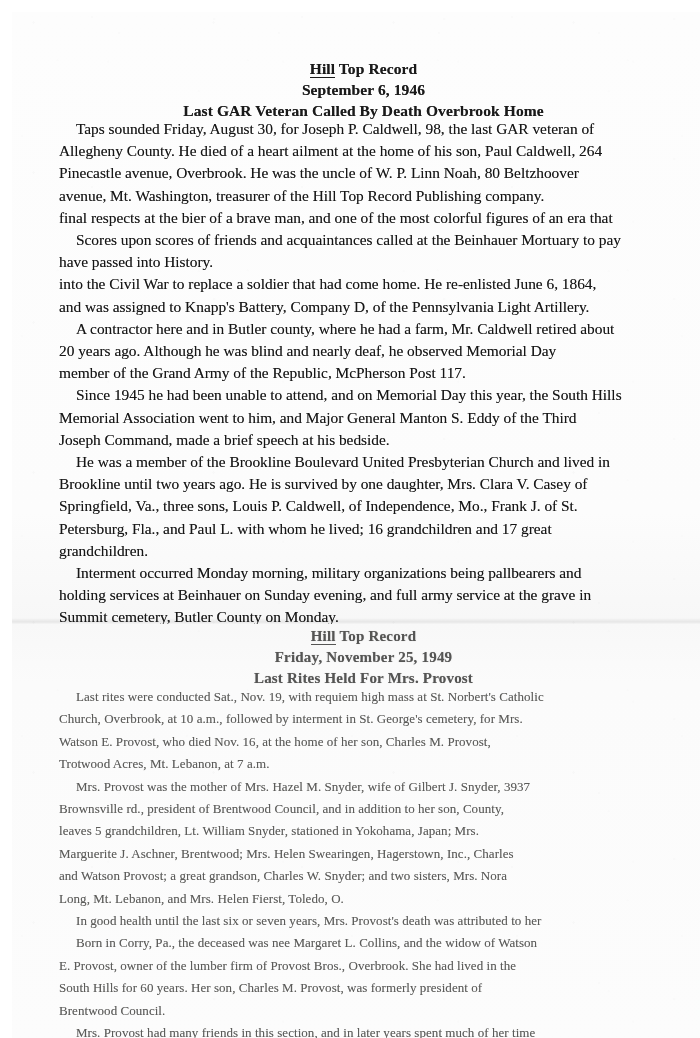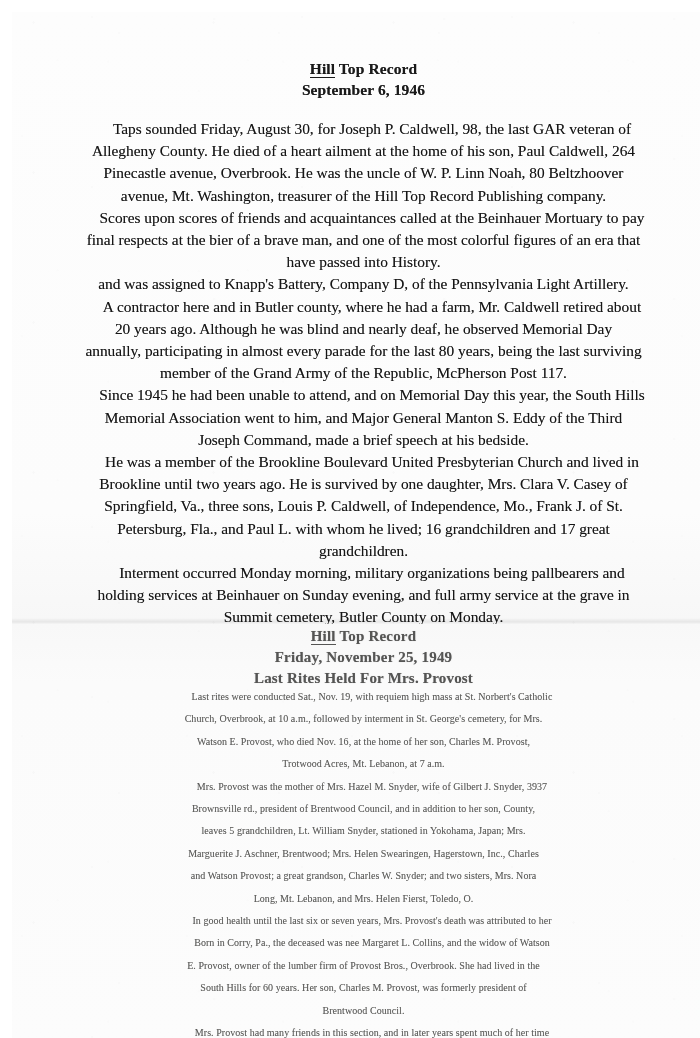--- a/index.html
+++ b/index.html
@@ -103,31 +103,31 @@
   
   .masthead .u-part {
     border-bottom: 1.6px solid currentColor;
     padding-bottom: 0px;
   }
 
   
   .body p {
     margin: 0;
     text-indent: 17px;
-    text-align: center;
+    text-align: left;
   }
   .clip-one .body p {
     font-size: 15.4px;
     line-height: 22.2px;
     color: #161616;
     text-shadow: 0 0 .4px rgba(0,0,0,.45);
     letter-spacing: -0.02px;
   }
   .clip-two .body p {
-    font-size: 10px;
+    font-size: 13px;
     line-height: 22.4px;
     color: #5c5c5a;
     text-shadow: 0 0 .65px rgba(110,110,110,.45);
     letter-spacing: .05px;
   }
 
   
   .body p .ln {
     display: block;
     text-indent: 0;
@@ -144,45 +144,46 @@
 </head>
 <body>
 
 <div class="page">
 
   <div class="clip-one">
 
     <div class="column headline-block clip-one-head">
       <div class="headline masthead"><span class="u-part">Hill</span><span> Top Record</span></div>
       <div class="headline">September 6, 1946</div>
+      <div class="headline">Last GAR Veteran Called By Death Overbrook Home</div>
     </div>
 
     <div class="column body clip-one-body">
 
       <p>
         <span class="ln first">Taps sounded Friday, August 30, for Joseph P. Caldwell, 98, the last GAR veteran of</span>
         <span class="ln">Allegheny County.  He died of a heart ailment at the home of his son, Paul Caldwell, 264</span>
         <span class="ln">Pinecastle avenue, Overbrook.  He was the uncle of W. P. Linn Noah, 80 Beltzhoover</span>
         <span class="ln">avenue, Mt. Washington, treasurer of the Hill Top Record Publishing company.</span>
       </p>
 
       <p>
+        <span class="ln">final respects at the bier of a brave man, and one of the most colorful  figures of an era that</span>
         <span class="ln first">Scores upon scores of friends and acquaintances called at the Beinhauer Mortuary to pay</span>
-        <span class="ln">final respects at the bier of a brave man, and one of the most colorful  figures of an era that</span>
         <span class="ln">have passed into History.</span>
       </p>
 
       <p>
+        <span class="ln">into the Civil War to replace a soldier that had come home.  He re-enlisted June 6, 1864,</span>
         <span class="ln">and was assigned to Knapp's Battery, Company D, of the Pennsylvania Light Artillery.</span>
       </p>
 
       <p>
         <span class="ln first">A contractor here and in Butler county, where he had a farm, Mr. Caldwell retired about</span>
         <span class="ln">20 years ago.  Although he was blind and nearly deaf, he observed Memorial Day</span>
-        <span class="ln">annually, participating in almost every parade for the last 80 years, being the last surviving</span>
         <span class="ln">member of the Grand Army of the Republic, McPherson Post 117.</span>
       </p>
 
       <p>
         <span class="ln first">Since 1945 he had been unable to attend, and on Memorial Day this year, the South Hills</span>
         <span class="ln">Memorial Association went to him, and Major General Manton S. Eddy of the Third</span>
         <span class="ln">Joseph Command, made a brief speech at his bedside.</span>
       </p>
 
       <p>

